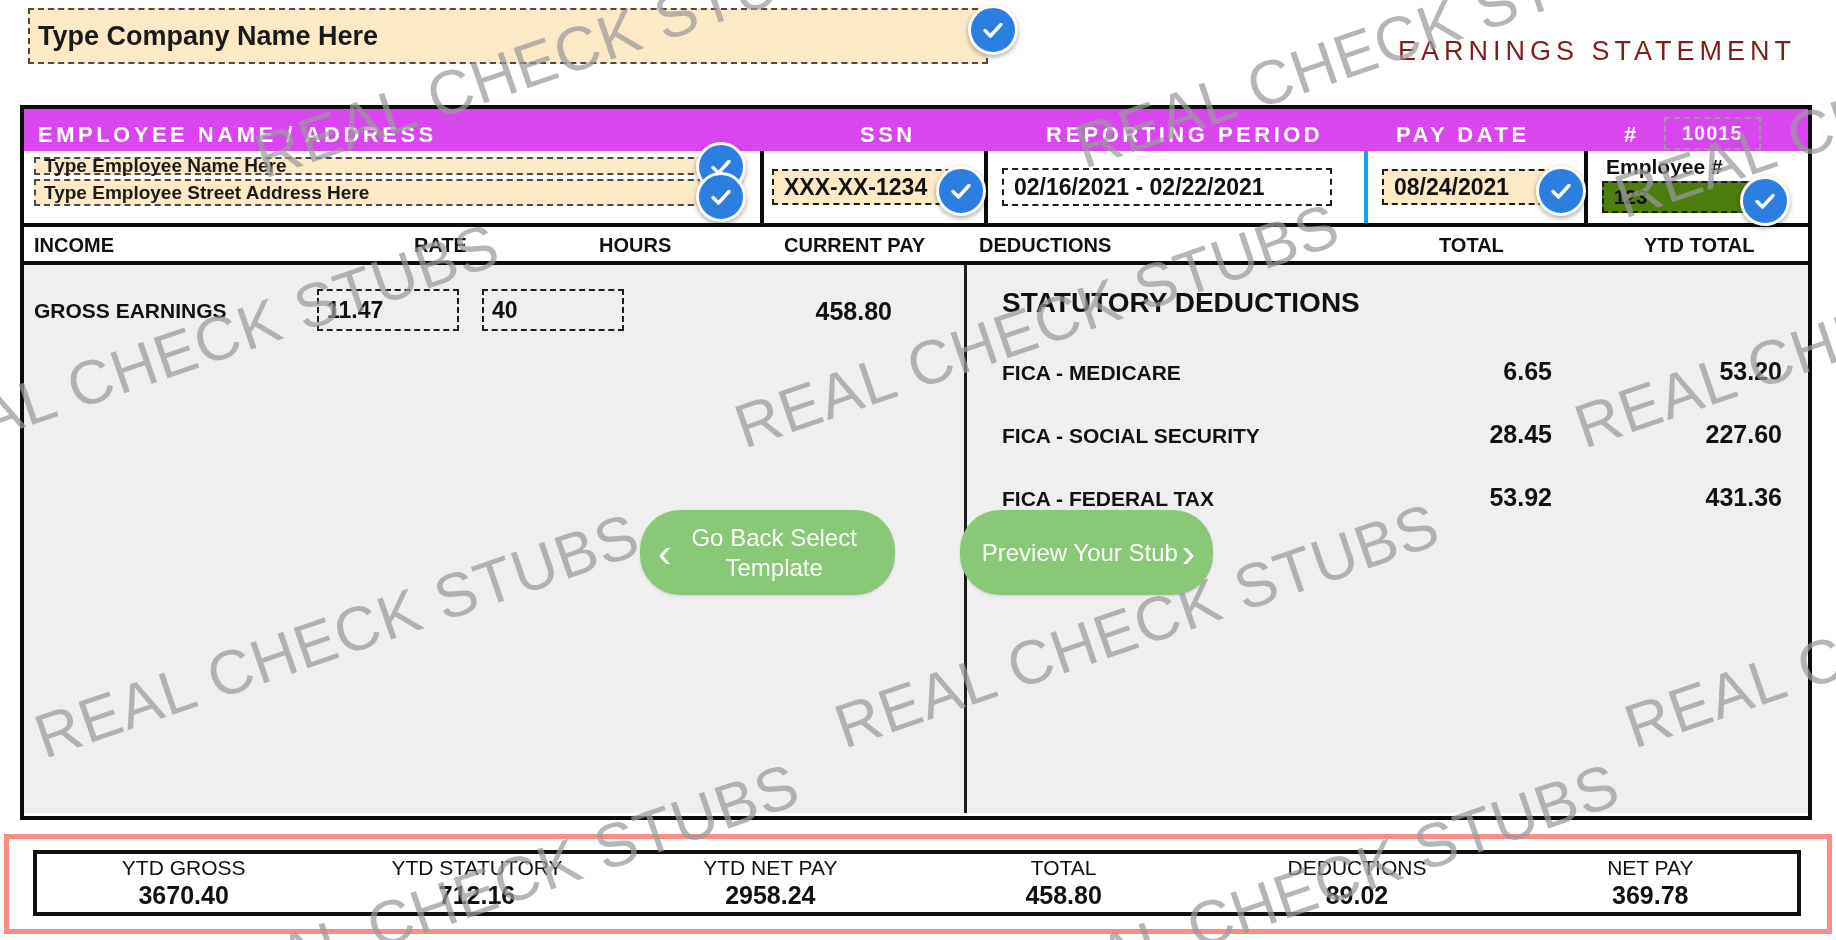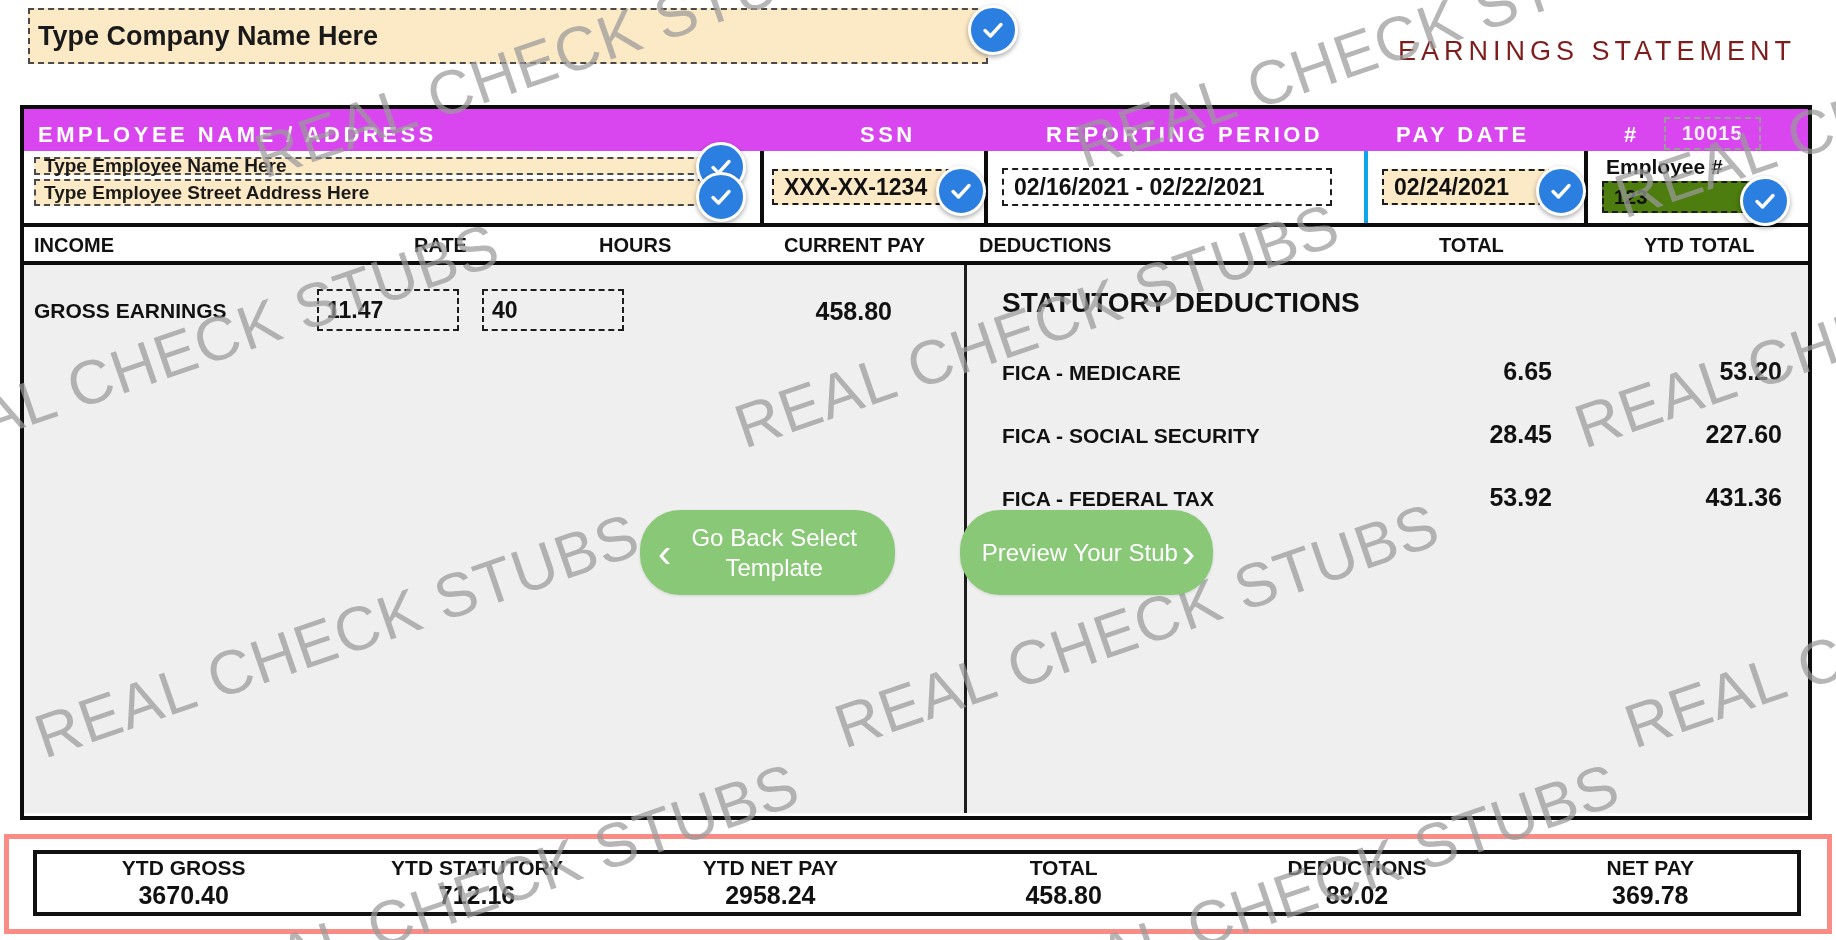--- a/index.html
+++ b/index.html
@@ -214,21 +214,21 @@
   #summary-inner{
     position:absolute;left:24px;top:11px;width:1768px;height:66px;
     border:4px solid #111111;
     box-sizing:border-box;
     background:#ffffff;
     display:flex;
   }
   .sum-cell{
     flex:1;display:flex;flex-direction:column;align-items:center;justify-content:center;
   }
-  .sum-label{font-size:21px;font-weight:bold;color:#111;line-height:1.1;}
+  .sum-label{font-size:21px;font-weight:normal;color:#111;line-height:1.1;}
   .sum-value{font-size:25px;font-weight:bold;color:#111;line-height:1.15;margin-top:2px;}
 </style>
 </head>
 <body>
 
 <div id="watermark-layer">
   <div class="wm" style="left:240px;top:20px;">REAL CHECK STUBS</div>
   <div class="wm" style="left:1060px;top:10px;">REAL CHECK STUBS</div>
   <div class="wm" style="left:1600px;top:60px;">REAL CHECK STUBS</div>
   <div class="wm" style="left:-120px;top:310px;">REAL CHECK STUBS</div>
@@ -289,21 +289,21 @@
           <path d="M4 12.5 L9.5 18 L20 6.5" fill="none" stroke="#ffffff" stroke-width="3.4" stroke-linecap="round" stroke-linejoin="round"></path>
         </svg>
       </div>
     </div>
 
     <div class="emp-col" id="emp-col-period">
       <div class="dashed-value" id="period-field">02/16/2021 - 02/22/2021</div>
     </div>
 
     <div class="emp-col" id="emp-col-paydate">
-      <div class="dashed-value" id="paydate-field">02/24/2021</div>
+      <div class="dashed-value" id="paydate-field">08/24/2021</div>
       <div class="check-badge" style="left:168px;top:15px;">
         <svg viewBox="0 0 24 24">
           <path d="M4 12.5 L9.5 18 L20 6.5" fill="none" stroke="#ffffff" stroke-width="3.4" stroke-linecap="round" stroke-linejoin="round"></path>
         </svg>
       </div>
     </div>
 
     <div class="emp-col" id="emp-col-empno">
       <div id="employee-number-label">Employee #</div>
       <div class="dashed-value" id="employee-number-field">123</div>

